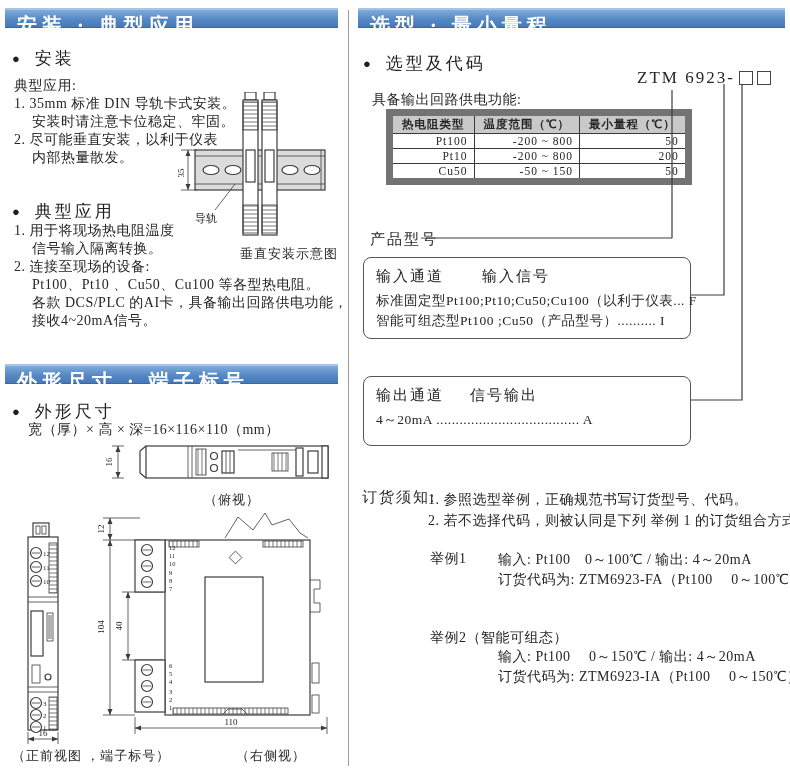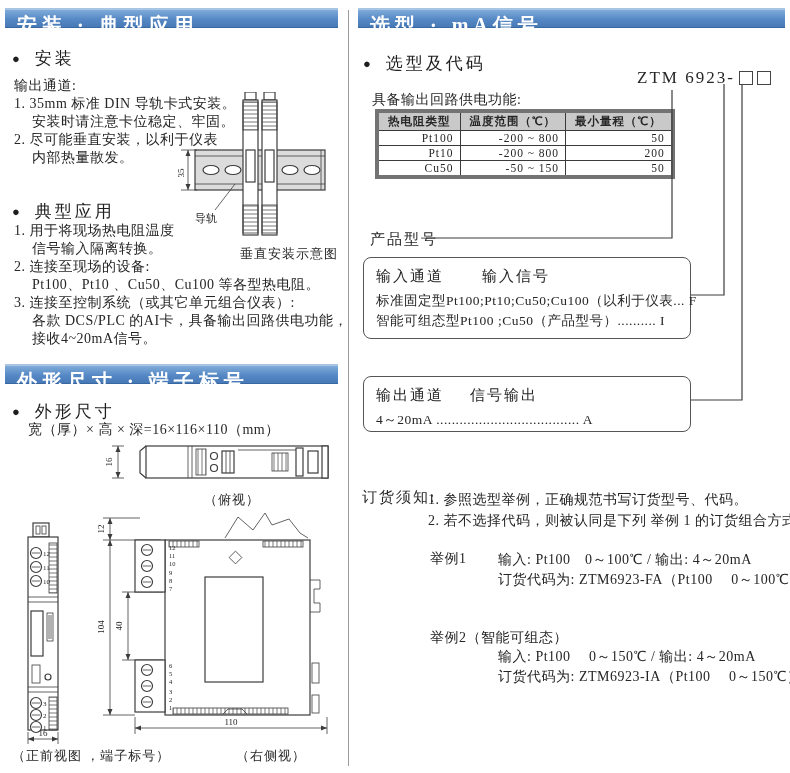--- a/index.html
+++ b/index.html
@@ -12,21 +12,21 @@
   .bullet-h{position:absolute;font-size:17px;letter-spacing:3px;color:#1e1e1e;
             display:flex;align-items:center;white-space:nowrap;}
   .bullet-h .dot{font-size:13px;margin-right:12px;}
   .txt{position:absolute;font-size:14px;letter-spacing:0.5px;line-height:18px;
        color:#262626;white-space:nowrap;}
   .lines div{white-space:nowrap;}
   .lines .indent{padding-left:18px;}
   .cap{position:absolute;font-size:13px;letter-spacing:1px;color:#262626;white-space:nowrap;}
   .divider{position:absolute;width:1px;background:#9a9a9a;}
   table.spec{position:absolute;border-collapse:collapse;font-size:11.5px;
-             border:4px solid #737373;background:#fff;}
+             border:7px solid #737373;background:#fff;margin-left:11px;}
   .spec th{background:#c9c9c9;border:1px solid #3a3a3a;font-weight:bold;
            padding:1px 9px;letter-spacing:1px;white-space:nowrap;}
   .spec td{border:1px solid #3a3a3a;text-align:right;padding:0 6px;height:14px;
            letter-spacing:1px;white-space:nowrap;}
   .obox{position:absolute;box-sizing:border-box;border:1.5px solid #555;
         border-radius:8px;background:#fff;padding:9px 12px;}
   .obox .otitle{font-size:15px;letter-spacing:2px;margin-bottom:5px;white-space:nowrap;}
   .obox .otitle .gap{display:inline-block;width:38px;}
   .obox .oline{font-size:13.5px;letter-spacing:0.5px;line-height:20px;white-space:nowrap;}
   .model{position:absolute;font-size:17px;letter-spacing:2px;display:flex;align-items:center;}
@@ -42,21 +42,21 @@
 </head>
 <body>
 
 <div class="sec-h" style="left:5px;top:8px;width:333px;">安装 · 典型应用</div>
 
 <div class="bullet-h" style="left:12px;top:47px;">
   <span class="dot">●</span>
   <span>安装</span>
 </div>
 
-<div class="txt" style="left:14px;top:77px;">输出通道:</div>
+<div class="txt" style="left:14px;top:77px;">典型应用:</div>
 
 <div class="txt lines" style="left:14px;top:95px;">
   <div>1. 35mm 标准 DIN 导轨卡式安装。</div>
   <div class="indent">安装时请注意卡位稳定、牢固。</div>
   <div>2. 尽可能垂直安装，以利于仪表</div>
   <div class="indent">内部热量散发。</div>
 </div>
 
 <svg style="left:175px;top:92px;" width="165" height="152" viewBox="0 0 165 152">
   <defs>
@@ -104,21 +104,20 @@
 <div class="bullet-h" style="left:12px;top:200px;">
   <span class="dot">●</span>
   <span>典型应用</span>
 </div>
 
 <div class="txt lines" style="left:14px;top:222px;">
   <div>1. 用于将现场热电阻温度</div>
   <div class="indent">信号输入隔离转换。</div>
   <div>2. 连接至现场的设备:</div>
   <div class="indent">Pt100、Pt10 、Cu50、Cu100 等各型热电阻。</div>
-  <div>3. 连接至控制系统（或其它单元组合仪表）:</div>
   <div class="indent">各款 DCS/PLC 的AI卡，具备输出回路供电功能，</div>
   <div class="indent">接收4~20mA信号。</div>
 </div>
 
 <div class="sec-h" style="left:5px;top:364px;width:333px;">外形尺寸 · 端子标号</div>
 
 <div class="bullet-h" style="left:12px;top:400px;">
   <span class="dot">●</span>
   <span>外形尺寸</span>
 </div>
@@ -276,21 +275,21 @@
   <line x1="232" y1="212" x2="232" y2="229" class="thin"></line>
   <line x1="40" y1="223" x2="232" y2="223" class="thin"></line>
   <polygon points="46,220.5 46,225.5 40,223" fill="#3c3c3c"></polygon>
   <polygon points="226,220.5 226,225.5 232,223" fill="#3c3c3c"></polygon>
   <text class="dimtxt" x="136" y="220" text-anchor="middle">110</text>
 </svg>
 <div class="cap" style="left:236px;top:747px;">（右侧视）</div>
 
 <div class="divider" style="left:348px;top:10px;height:756px;"></div>
 
-<div class="sec-h" style="left:358px;top:8px;width:427px;">选型 · mA信号</div>
+<div class="sec-h" style="left:358px;top:8px;width:427px;">选型 · 最小量程</div>
 
 <div class="bullet-h" style="left:363px;top:52px;">
   <span class="dot">●</span>
   <span>选型及代码</span>
 </div>
 
 <div class="model" style="left:637px;top:68px;">
   <span>ZTM 6923-</span>
   <span class="sq"></span>
   <span class="sq"></span>
@@ -334,21 +333,21 @@
 <div class="txt" style="left:370px;top:230px;letter-spacing:2px;font-size:15px;">产品型号</div>
 
 <div class="obox" style="left:363px;top:257px;width:328px;height:82px;">
   <div class="otitle">
     <span>输入通道</span><span class="gap"></span><span>输入信号</span>
   </div>
   <div class="oline">标准固定型Pt100;Pt10;Cu50;Cu100（以利于仪表... F</div>
   <div class="oline">智能可组态型Pt100 ;Cu50（产品型号）.......... I</div>
 </div>
 
-<div class="obox" style="left:363px;top:376px;width:328px;height:56px;">
+<div class="obox" style="left:363px;top:376px;width:328px;height:70px;">
   <div class="otitle">
     <span>输出通道</span><span class="gap" style="width:26px;"></span><span>信号输出</span>
   </div>
   <div class="oline">4～20mA ..................................... A</div>
 </div>
 
 <div class="txt" style="left:362px;top:488px;font-size:15px;letter-spacing:2px;">订货须知:</div>
 <div class="txt lines" style="left:428px;top:489px;line-height:21px;">
   <div>1. 参照选型举例，正确规范书写订货型号、代码。</div>
   <div>2. 若不选择代码，则被认同是下列 举例 1 的订货组合方式。</div>

